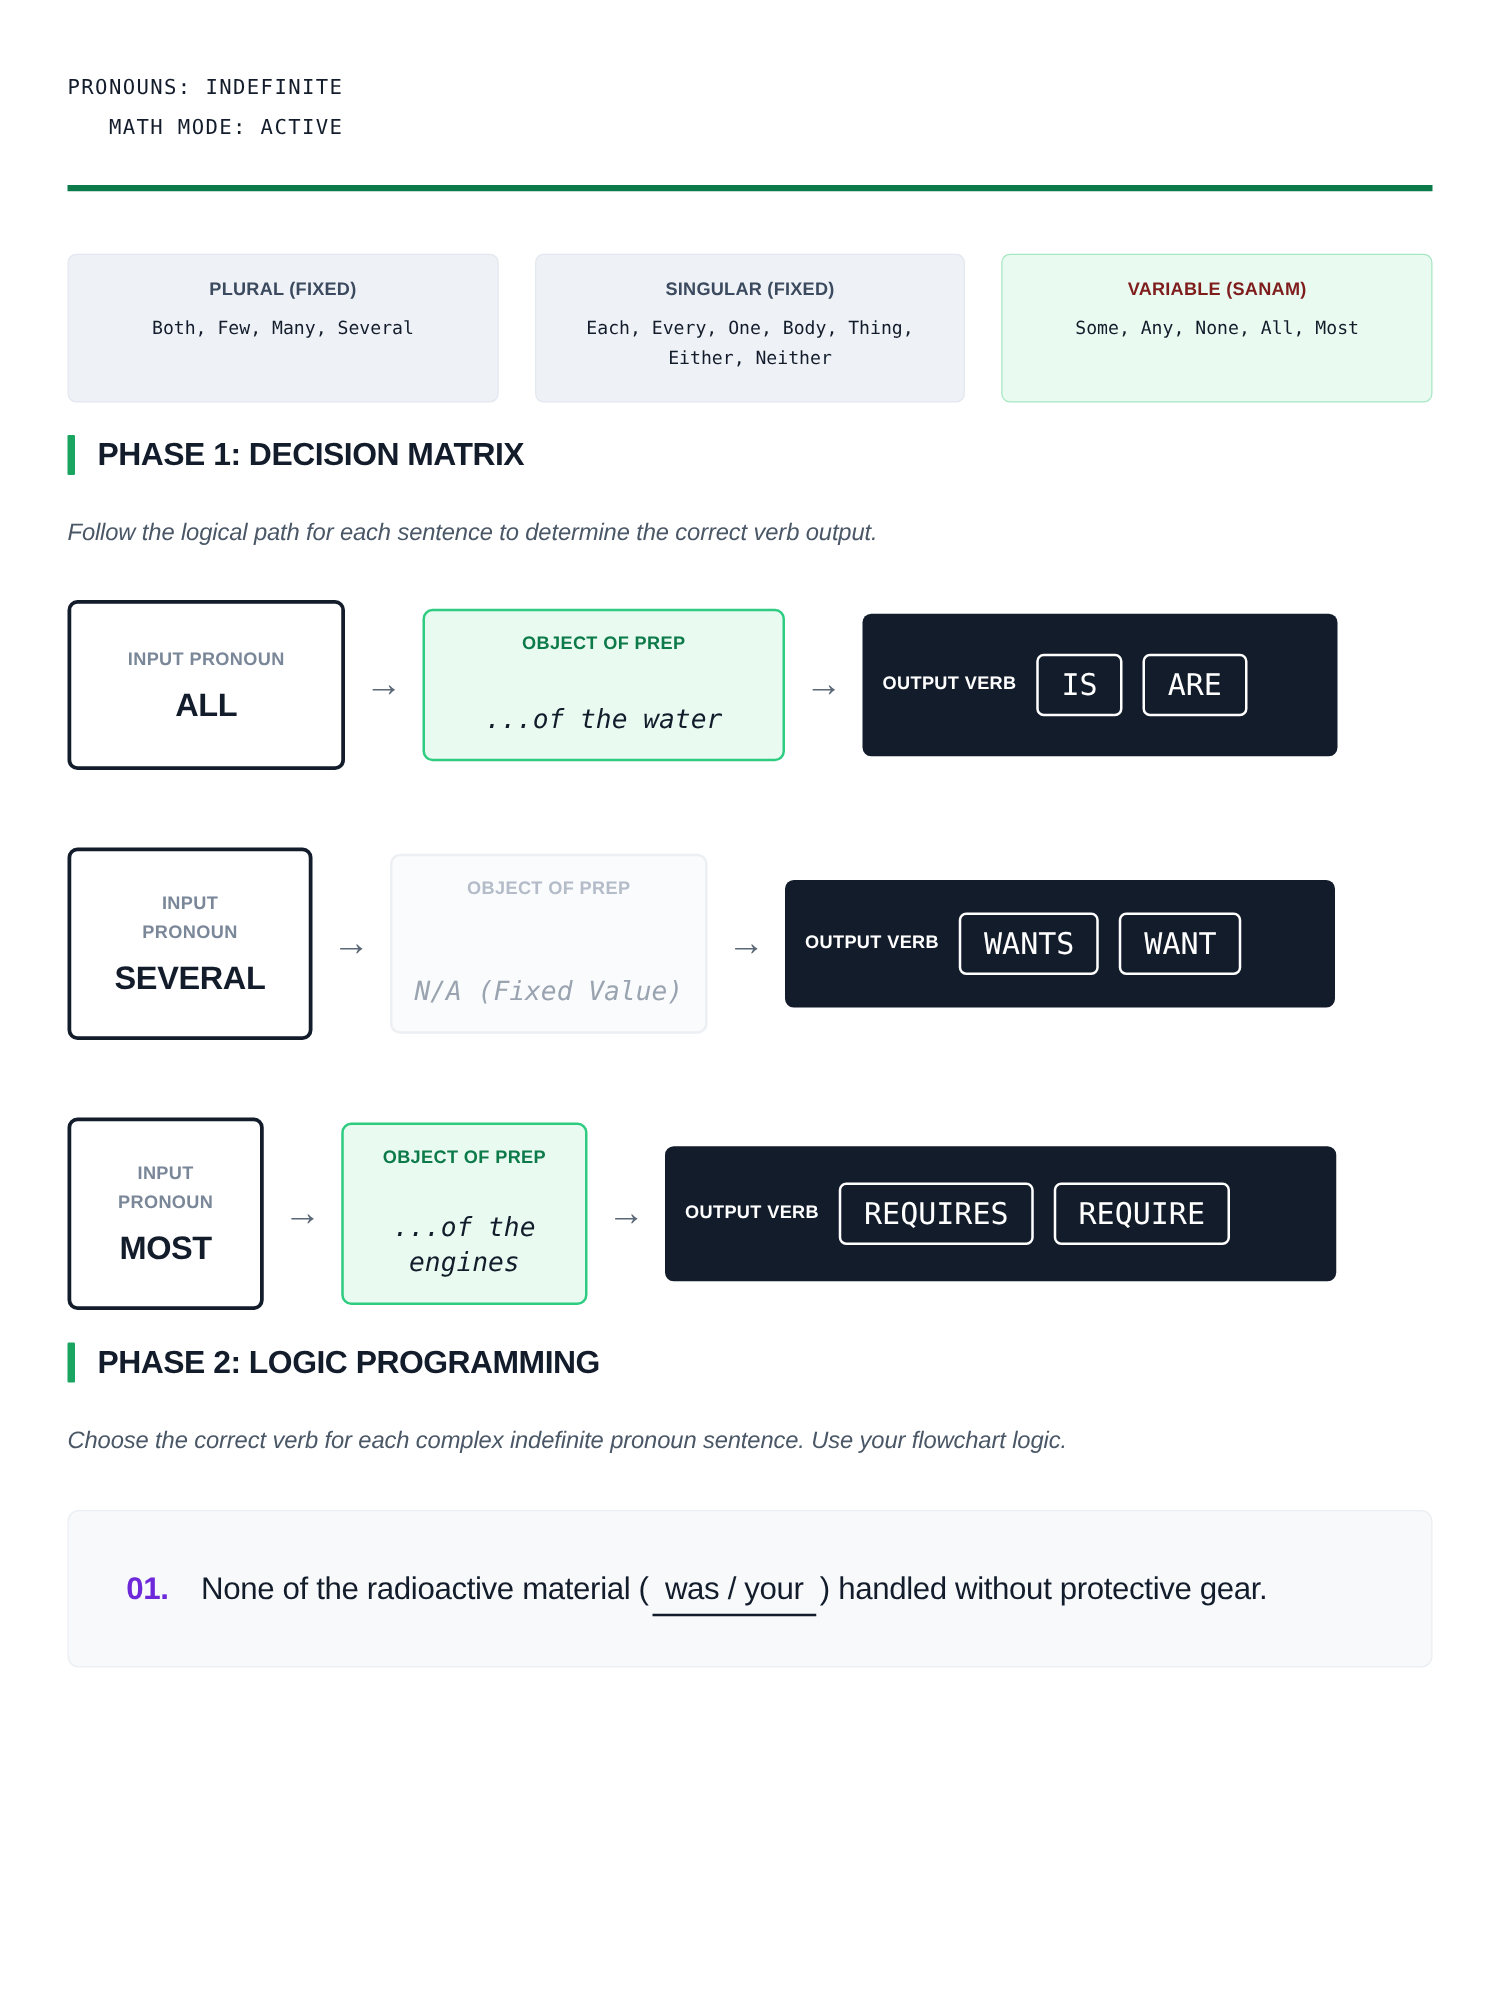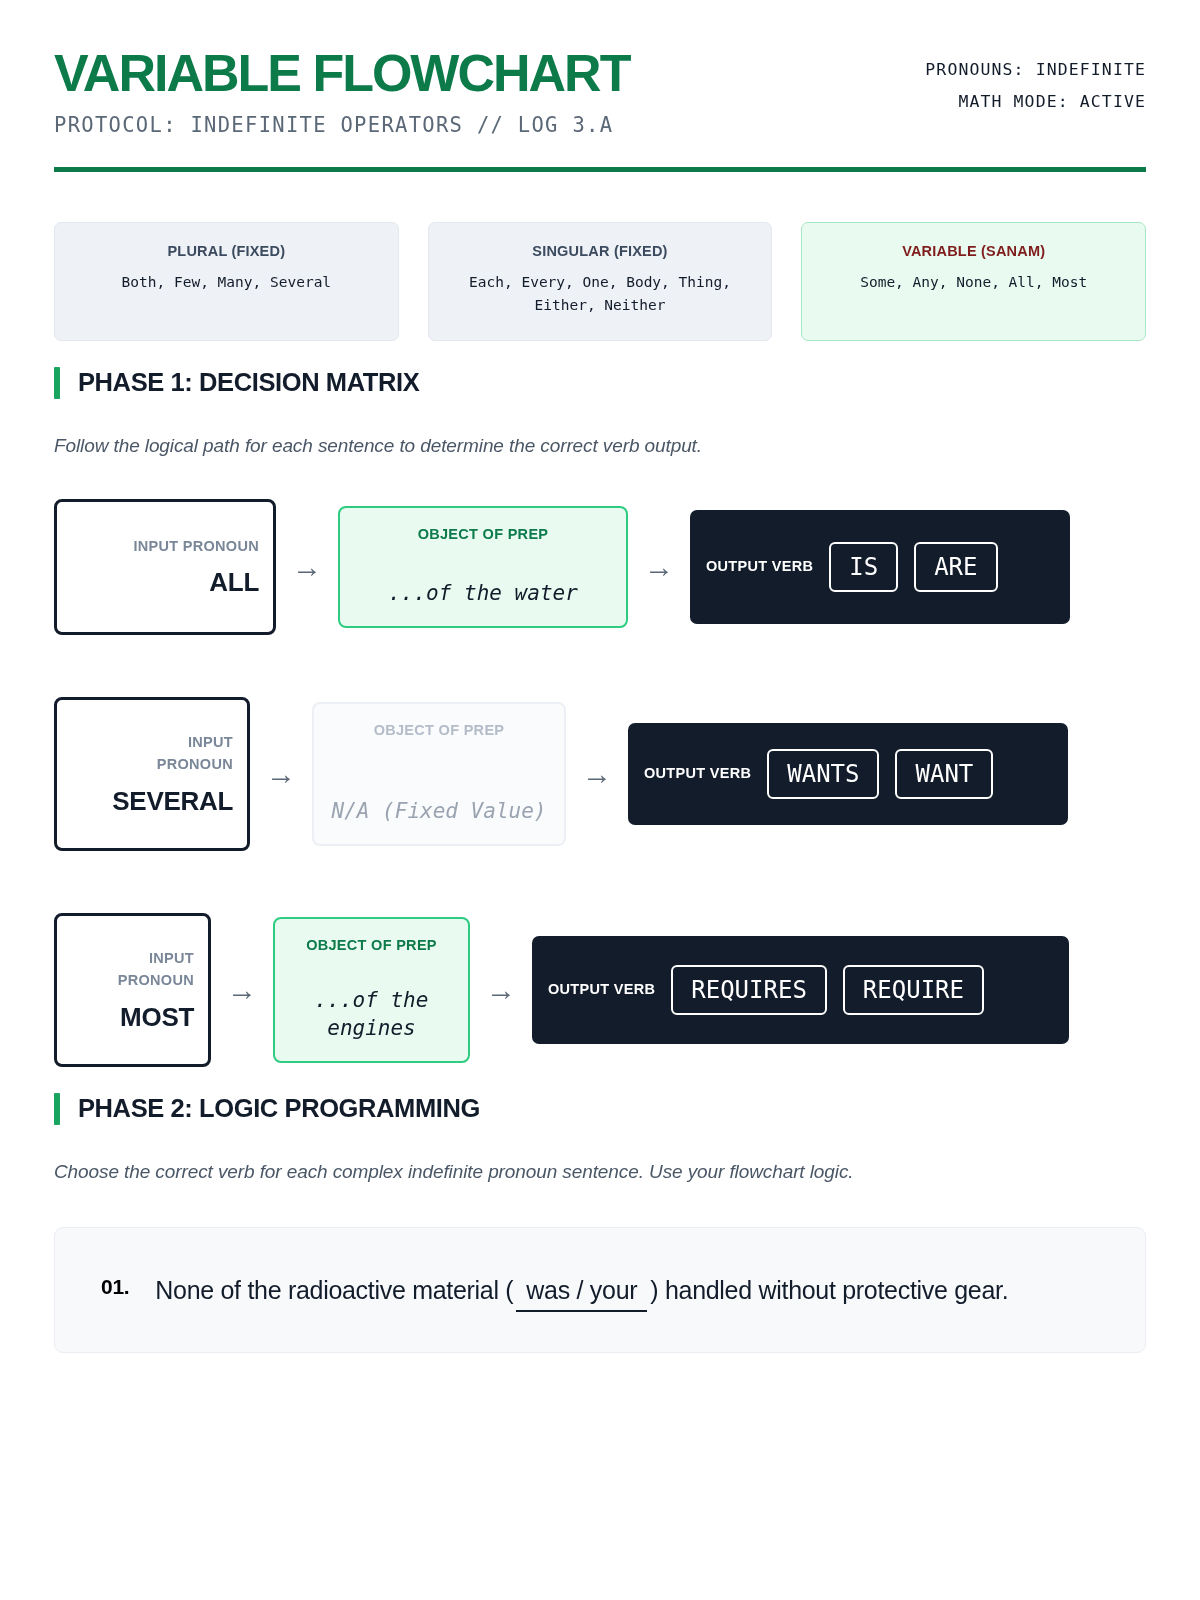--- a/index.html
+++ b/index.html
@@ -126,21 +126,21 @@
     align-items: center;
     margin-bottom: 62px;
   }
   .flow-row:last-child { margin-bottom: 0; }
 
   .node-input {
     box-sizing: border-box;
     border: 3px solid #131c2b;
     border-radius: 8px;
     background: #ffffff;
-    text-align: right;
+    text-align: center;
     padding: 18px 14px;
     display: flex;
     flex-direction: column;
     justify-content: center;
   }
   .node-input .lbl {
     font-size: 14.5px;
     font-weight: 700;
     letter-spacing: 0.3px;
     color: #7a8798;
@@ -230,23 +230,23 @@
     border-radius: 9px;
     padding: 44px 46px 40px 46px;
     box-sizing: border-box;
   }
   .ex-item {
     display: flex;
     align-items: flex-start;
     gap: 26px;
   }
   .ex-num {
-    font-size: 21px;
-    font-weight: 700;
-    color: #000000;
+    font-size: 25px;
+    font-weight: 700;
+    color: #6d28d9;
     line-height: 1.45;
     letter-spacing: -0.3px;
   }
   .ex-text {
     font-size: 25px;
     line-height: 1.48;
     color: #131c2b;
     letter-spacing: -0.3px;
   }
   .blank {
@@ -255,24 +255,20 @@
     padding: 0 10px 1px 10px;
     margin: 0 3px;
   }
 </style>
 </head>
 <body>
 
 <div class="page">
 
   <div class="header">
-    <div class="header-left">
-      <h1 class="title">VARIABLE FLOWCHART</h1>
-      <p class="subtitle">PROTOCOL: INDEFINITE OPERATORS // LOG 3.A</p>
-    </div>
     <div class="header-right">
       <div>PRONOUNS: INDEFINITE</div>
       <div>MATH MODE: ACTIVE</div>
     </div>
   </div>
   <div class="rule"></div>
 
   <div class="legend">
     <div class="legend-card">
       <div class="legend-head">PLURAL (FIXED)</div>

